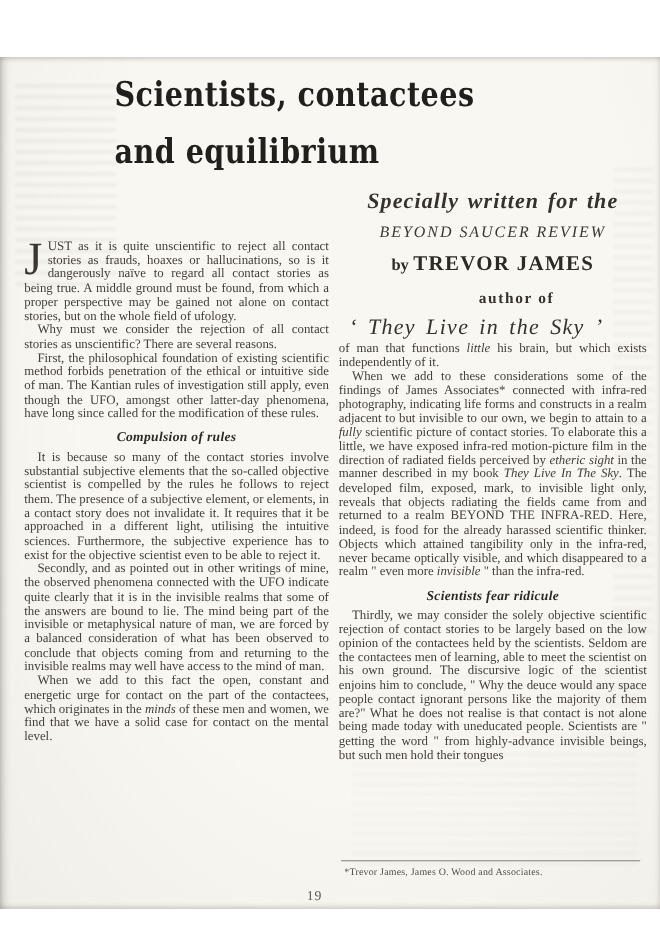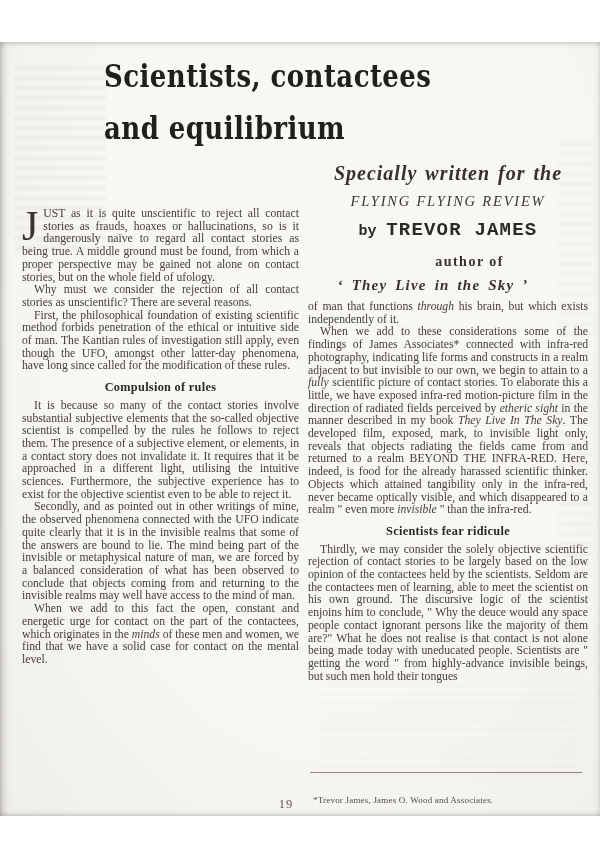--- a/index.html
+++ b/index.html
@@ -3,21 +3,21 @@
 <meta charset="utf-8">
 <style>
   html,body{margin:0;padding:0;}
   body{
     width:600px;height:850px;overflow:hidden;background:#ffffff;
     font-family:"Liberation Serif",serif;
   }
   .page{position:relative;width:600px;height:850px;background:#ffffff;}
   
   .sheet{
-    position:absolute;left:0;top:42px;width:600px;height:774px;
+    position:absolute;left:0;top:52px;width:600px;height:774px;
     background:radial-gradient(ellipse at 55% 35%, #f8f7f2 55%, #efeee8 100%);
     box-shadow:
       inset 5px 0 9px -4px rgba(60,55,45,.40),
       inset -3px 0 7px -3px rgba(60,55,45,.18),
       inset 0 4px 6px -4px rgba(60,55,45,.22),
       inset 0 -4px 6px -4px rgba(60,55,45,.20);
   }
   
   .ghost{position:absolute;pointer-events:none;}
   .g1{left:14px;top:24px;width:92px;height:185px;opacity:.05;filter:blur(1.2px);
@@ -31,46 +31,46 @@
     position:absolute;left:104px;top:8px;margin:0;
     font-family:"DejaVu Serif",serif;font-weight:bold;
     font-size:31px;line-height:52px;color:#211f1b;
     transform:scaleX(.84);transform-origin:left top;white-space:nowrap;
     letter-spacing:.5px;
   }
 
   .byline{position:absolute;left:308px;top:120px;width:280px;text-align:center;color:#35322b;}
   .byl-1{font-style:italic;font-weight:bold;font-size:20px;letter-spacing:1px;margin-bottom:8px;word-spacing:2px;}
   .byl-2{font-style:italic;font-size:14.5px;letter-spacing:1.8px;margin-bottom:9px;color:#3a372f;}
-  .byl-3{margin-bottom:13px;color:#2c2a24;font-family:Liberation Mono, monospace;}
+  .byl-3{margin-bottom:13px;color:#2c2a24;}
   .byl-3 .by{font-weight:bold;font-size:15px;}
   .byl-3 .auth{font-weight:bold;font-size:19px;letter-spacing:1.2px;}
   .byl-4{font-weight:bold;font-size:14px;letter-spacing:1.5px;margin:0 84px 7px 0;text-align:right;}
-  .byl-5{font-weight:bold;font-style:italic;font-size:15px;letter-spacing:1.2px;margin-right:30px;word-spacing:3px;}
+  .byl-5{font-weight:normal;font-style:italic;font-size:20px;letter-spacing:1.2px;margin-right:30px;word-spacing:3px;}
 
   .col{
     position:absolute;font-size:11.7px;line-height:12.7px;
     text-align:justify;color:#45413a;
   }
   .col-left{left:22px;top:166px;width:277px;}
   .col-right{left:308px;top:259px;width:280px;}
   .para{margin:0;text-indent:12px;}
   .para.no-indent{text-indent:0;}
   .subhead{
     margin:8px 0 6px;font-size:12.3px;font-weight:bold;
-    text-align:center;text-indent:0;color:#2b2923;letter-spacing:.3px;
+    text-align:center;text-indent:0;color:#2b2923;letter-spacing:.3px;font-style:italic;
   }
   .dropcap{
     float:left;font-size:42px;line-height:34px;height:36px;
     padding:1px 5px 0 0;color:#3a362f;
   }
   .it{font-style:italic;}
 
   .footnote-rule{position:absolute;left:310px;top:730px;width:272px;border-top:1px solid #8d897e;}
-  .footnote{position:absolute;left:313px;top:735px;width:270px;font-size:9px;color:#514d45;letter-spacing:.2px;margin-top:18px;}
+  .footnote{position:absolute;left:313px;top:735px;width:270px;font-size:9px;color:#514d45;letter-spacing:.2px;}
   .page-number{
     position:absolute;left:0;top:755px;width:572px;text-align:center;
     font-size:12.5px;color:#5e5a52;letter-spacing:1px;
   }
 </style>
 </head>
 <body>
 
 <div class="page">
   <div class="sheet">
@@ -79,40 +79,40 @@
     <div class="ghost g2"></div>
     <div class="ghost g3"></div>
 
     <h1 class="title">
       <div>Scientists, contactees</div>
       <div>and equilibrium</div>
     </h1>
 
     <div class="byline">
       <div class="byl-1">Specially written for the</div>
-      <div class="byl-2">FLYING FLYING REVIEW</div>
+      <div class="byl-2">BEYOND SAUCER REVIEW</div>
       <div class="byl-3">
         <span class="by">by</span>
         <span class="auth">TREVOR JAMES</span>
       </div>
       <div class="byl-4">author of</div>
       <div class="byl-5">‘ They Live in the Sky ’</div>
     </div>
 
     <div class="col col-left" id="col-left">
         <p class="para no-indent"><span class="dropcap">J</span><span>UST as it is quite unscientific to reject all contact stories as frauds, hoaxes or hallucinations, so is it dangerously naïve to regard all contact stories as being true. A middle ground must be found, from which a proper perspective may be gained not alone on contact stories, but on the whole field of ufology.</span></p>
         <p class="para"><span>Why must we consider the rejection of all contact stories as unscientific? There are several reasons.</span></p>
         <p class="para"><span>First, the philosophical foundation of existing scientific method forbids penetration of the ethical or intuitive side of man. The Kantian rules of investigation still apply, even though the UFO, amongst other latter-day phenomena, have long since called for the modification of these rules.</span></p>
         <h3 class="subhead">Compulsion of rules</h3>
         <p class="para"><span>It is because so many of the contact stories involve substantial subjective elements that the so-called objective scientist is compelled by the rules he follows to reject them. The presence of a subjective element, or elements, in a contact story does not invalidate it. It requires that it be approached in a different light, utilising the intuitive sciences. Furthermore, the subjective experience has to exist for the objective scientist even to be able to reject it.</span></p>
         <p class="para"><span>Secondly, and as pointed out in other writings of mine, the observed phenomena connected with the UFO indicate quite clearly that it is in the invisible realms that some of the answers are bound to lie. The mind being part of the invisible or metaphysical nature of man, we are forced by a balanced consideration of what has been observed to conclude that objects coming from and returning to the invisible realms may well have access to the mind of man.</span></p>
         <p class="para"><span>When we add to this fact the open, constant and energetic urge for contact on the part of the contactees, which originates in the </span><span class="it">minds</span><span> of these men and women, we find that we have a solid case for contact on the mental level.</span></p>
       </div>
     <div class="col col-right" id="col-right">
-        <p class="para no-indent"><span>of man that functions </span><span class="it">through</span><span> his brain, but which exists independently of it.</span></p>
+        <p class="para no-indent"><span>of man that functions </span><span class="it">little</span><span> his brain, but which exists independently of it.</span></p>
         <p class="para"><span>When we add to these considerations some of the findings of James Associates* connected with infra-red photography, indicating life forms and constructs in a realm adjacent to but invisible to our own, we begin to attain to a </span><span class="it">fully</span><span> scientific picture of contact stories. To elaborate this a little, we have exposed infra-red motion-picture film in the direction of radiated fields perceived by </span><span class="it">etheric sight</span><span> in the manner described in my book </span><span class="it">They Live In The Sky</span><span>. The developed film, exposed, mark, to invisible light only, reveals that objects radiating the fields came from and returned to a realm BEYOND THE INFRA-RED. Here, indeed, is food for the already harassed scientific thinker. Objects which attained tangibility only in the infra-red, never became optically visible, and which disappeared to a realm " even more </span><span class="it">invisible</span><span> " than the infra-red.</span></p>
         <h3 class="subhead">Scientists fear ridicule</h3>
         <p class="para"><span>Thirdly, we may consider the solely objective scientific rejection of contact stories to be largely based on the low opinion of the contactees held by the scientists. Seldom are the contactees men of learning, able to meet the scientist on his own ground. The discursive logic of the scientist enjoins him to conclude, " Why the deuce would any space people contact ignorant persons like the majority of them are?" What he does not realise is that contact is not alone being made today with uneducated people. Scientists are " getting the word " from highly-advance invisible beings, but such men hold their tongues</span></p>
       </div>
 
     <div class="footnote-rule"></div>
     <div class="footnote">*Trevor James, James O. Wood and Associates.</div>
     <div class="page-number">19</div>
 
   </div>

